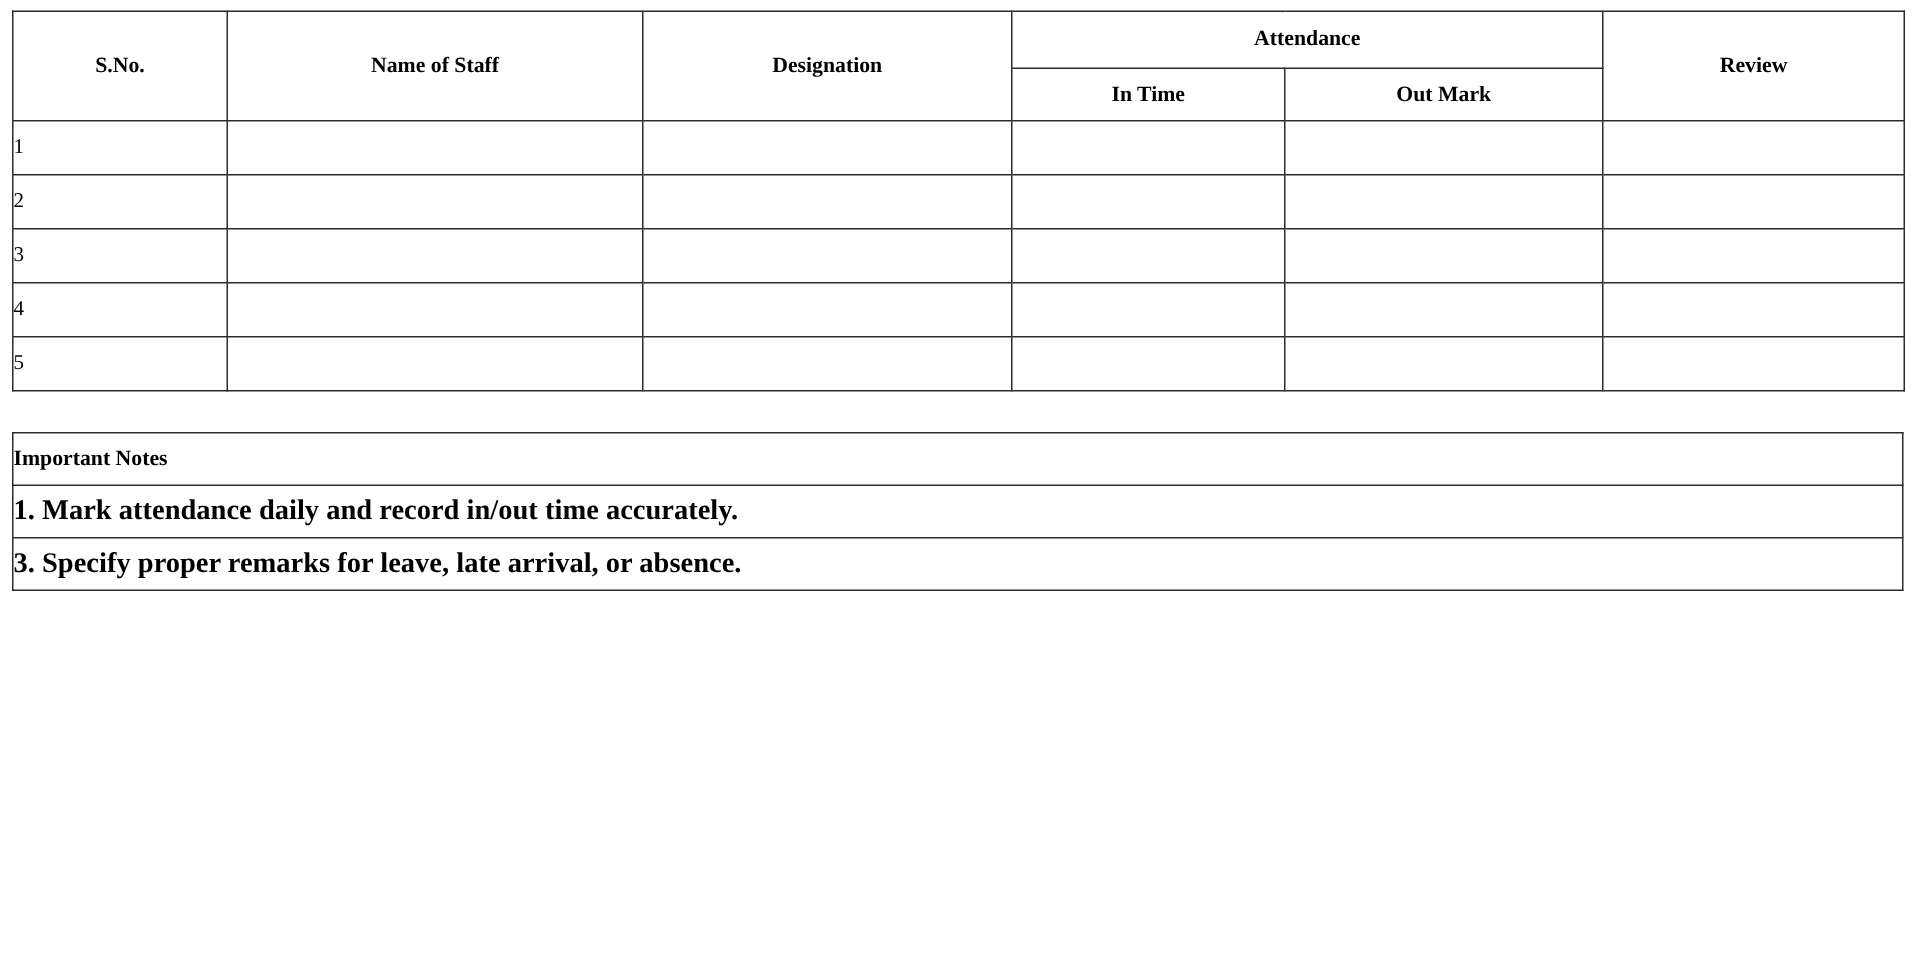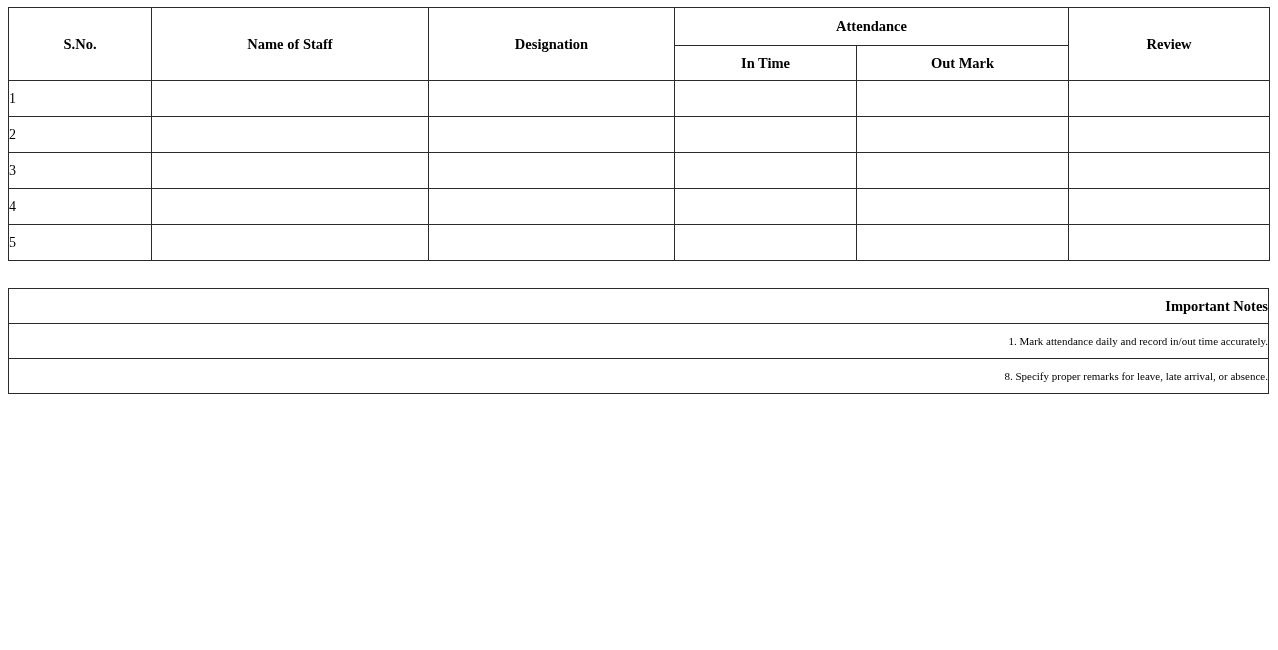--- a/index.html
+++ b/index.html
@@ -77,32 +77,32 @@
     top: 288px;
     width: 1261px;
     border-collapse: collapse;
     table-layout: fixed;
     background: #ffffff;
   }
   #notes-table th,
   #notes-table td {
     border: 1px solid #2b2b2b;
     padding: 0;
-    text-align: right;
+    text-align: left;
     vertical-align: middle;
     height: 34px;
     background: #ffffff;
   }
   #notes-table th.notes-title {
     font-weight: bold;
     font-size: 14.5px;
   }
   #notes-table td.note-cell {
-    font-weight: normal;
-    font-size: 11px;
+    font-weight: bold;
+    font-size: 19px;
   }
 </style>
 </head>
 <body>
 
 <div class="page">
 
   <table id="attendance-table" class="sheet">
     <colgroup>
       <col class="col-sno">
@@ -173,18 +173,18 @@
     <thead>
       <tr>
         <th class="notes-title">Important Notes</th>
       </tr>
     </thead>
     <tbody>
       <tr>
         <td class="note-cell">1. Mark attendance daily and record in/out time accurately.</td>
       </tr>
       <tr>
-        <td class="note-cell">8. Specify proper remarks for leave, late arrival, or absence.</td>
+        <td class="note-cell">3. Specify proper remarks for leave, late arrival, or absence.</td>
       </tr>
     </tbody>
   </table>
 
 </div>
 
 </body></html>

